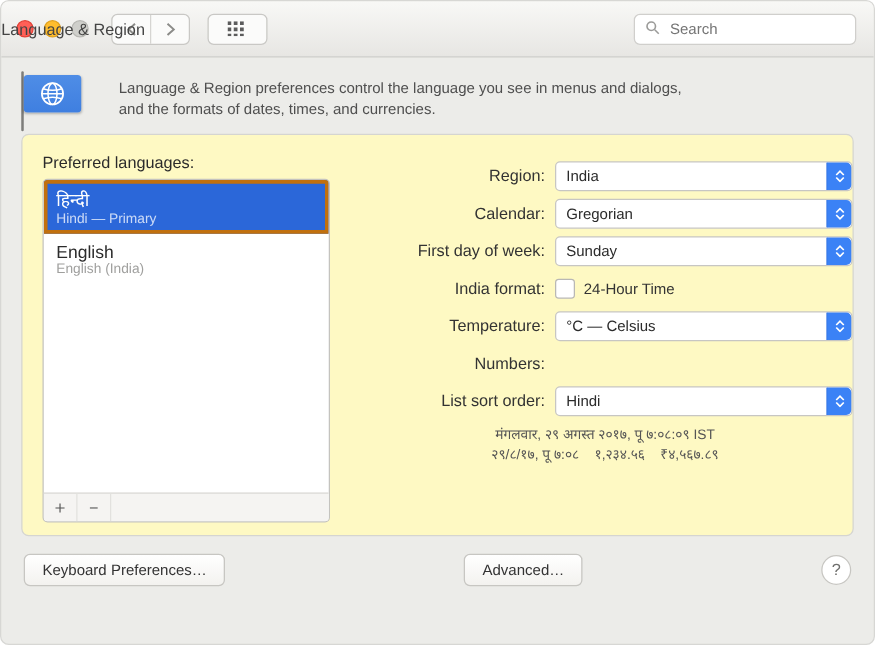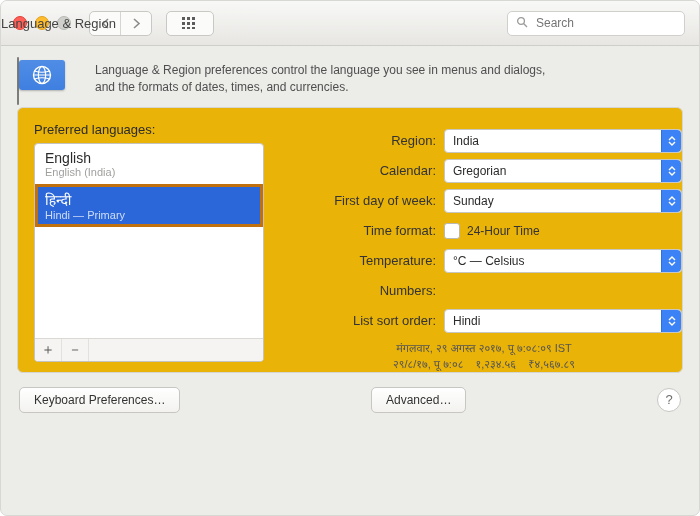--- a/index.html
+++ b/index.html
@@ -18,21 +18,21 @@
   .title{position:absolute;left:0;right:0;font-size:13px;color:#444;pointer-events:none}
   .search{margin-left:auto;margin-right:14px;background:#fff;border:1px solid #d0cfcc;border-radius:5px;height:23px;width:160px;display:flex;align-items:center;gap:6px;padding:0 8px;color:#9b9b99}
   .search input{border:0;outline:0;font-size:12px;flex:1;background:transparent;color:#333}
   
   .intro{display:flex;padding:14px 12px 10px 18px;gap:30px}
   .flagicon{width:46px;height:30px;border-radius:3px;background:linear-gradient(#4f8de6,#3f7fe0);display:flex;align-items:center;justify-content:center;box-shadow:0 1px 2px rgba(0,0,0,.25);position:relative}
   .flagpole{position:absolute;left:-2px;top:-3px;bottom:-8px;width:2px;background:#7d7d7a;border-radius:1px}
   .flagicon svg{color:#fff}
   .introtext{font-size:12px;color:#4f4f4f;line-height:1.45;padding-top:2px}
   
-  .panel{margin:0 16px 0 16px;background:#eab308;border:1px solid #d5d5d1;border-radius:6px;padding:14px 0 10px 16px;display:flex;gap:22px;height:266px;box-sizing:border-box}
+  .panel{margin:0 16px 0 16px;background:#fef9c3;border:1px solid #d5d5d1;border-radius:6px;padding:14px 0 10px 16px;display:flex;gap:22px;height:322px;box-sizing:border-box}
   .left{width:230px;display:flex;flex-direction:column}
   .leftlabel{font-size:13px;margin-bottom:6px}
   .listwrap{border:1px solid #c4c3bf;border-radius:4px;overflow:hidden;background:#fff;display:flex;flex-direction:column;flex:1}
   .list{flex:1;overflow:auto}
   .li{padding:6px 10px}
   .li.sel{background:#2b67d9;color:#fff;outline:3px solid #c1700e;outline-offset:-3px}
   .li .top{font-size:14px}
   .li .sub{font-size:11px;opacity:.85}
   .li.sel .sub{color:#e8effc}
   .li:not(.sel) .sub{color:#8f8f8d}
@@ -120,28 +120,28 @@
       <div>and the formats of dates, times, and currencies.</div>
     </div>
   </div>
 
   <div class="panel">
 
     <div class="left">
       <div class="leftlabel">Preferred languages:</div>
       <div class="listwrap">
         <div class="list">
+          <div class="li sel">
+            <div class="top">हिन्दी</div>
+            <div class="sub">Hindi — Primary</div>
+          </div>
           <div class="li">
             <div class="top">English</div>
             <div class="sub">English (India)</div>
           </div>
-          <div class="li sel">
-            <div class="top">हिन्दी</div>
-            <div class="sub">Hindi — Primary</div>
-          </div>
         </div>
         <div class="listfoot">
           <div class="pm">＋</div>
           <div class="pm">－</div>
         </div>
       </div>
     </div>
 
     <div class="right">
 
@@ -184,21 +184,21 @@
                 <path d="M1 4 L4 1 L7 4" fill="none" stroke="#fff" stroke-width="1.4"></path>
               </svg>
               <svg width="8" height="5">
                 <path d="M1 1 L4 4 L7 1" fill="none" stroke="#fff" stroke-width="1.4"></path>
               </svg>
             </span>
         </div>
       </div>
 
       <div class="row">
-        <div class="rlabel">Time format:</div>
+        <div class="rlabel">India format:</div>
         <div class="timefmt">
           <div class="chk"></div>
           <span>24-Hour Time</span>
         </div>
       </div>
 
       <div class="row">
         <div class="rlabel">Temperature:</div>
         <div class="select">
           <span>°C — Celsius</span>

